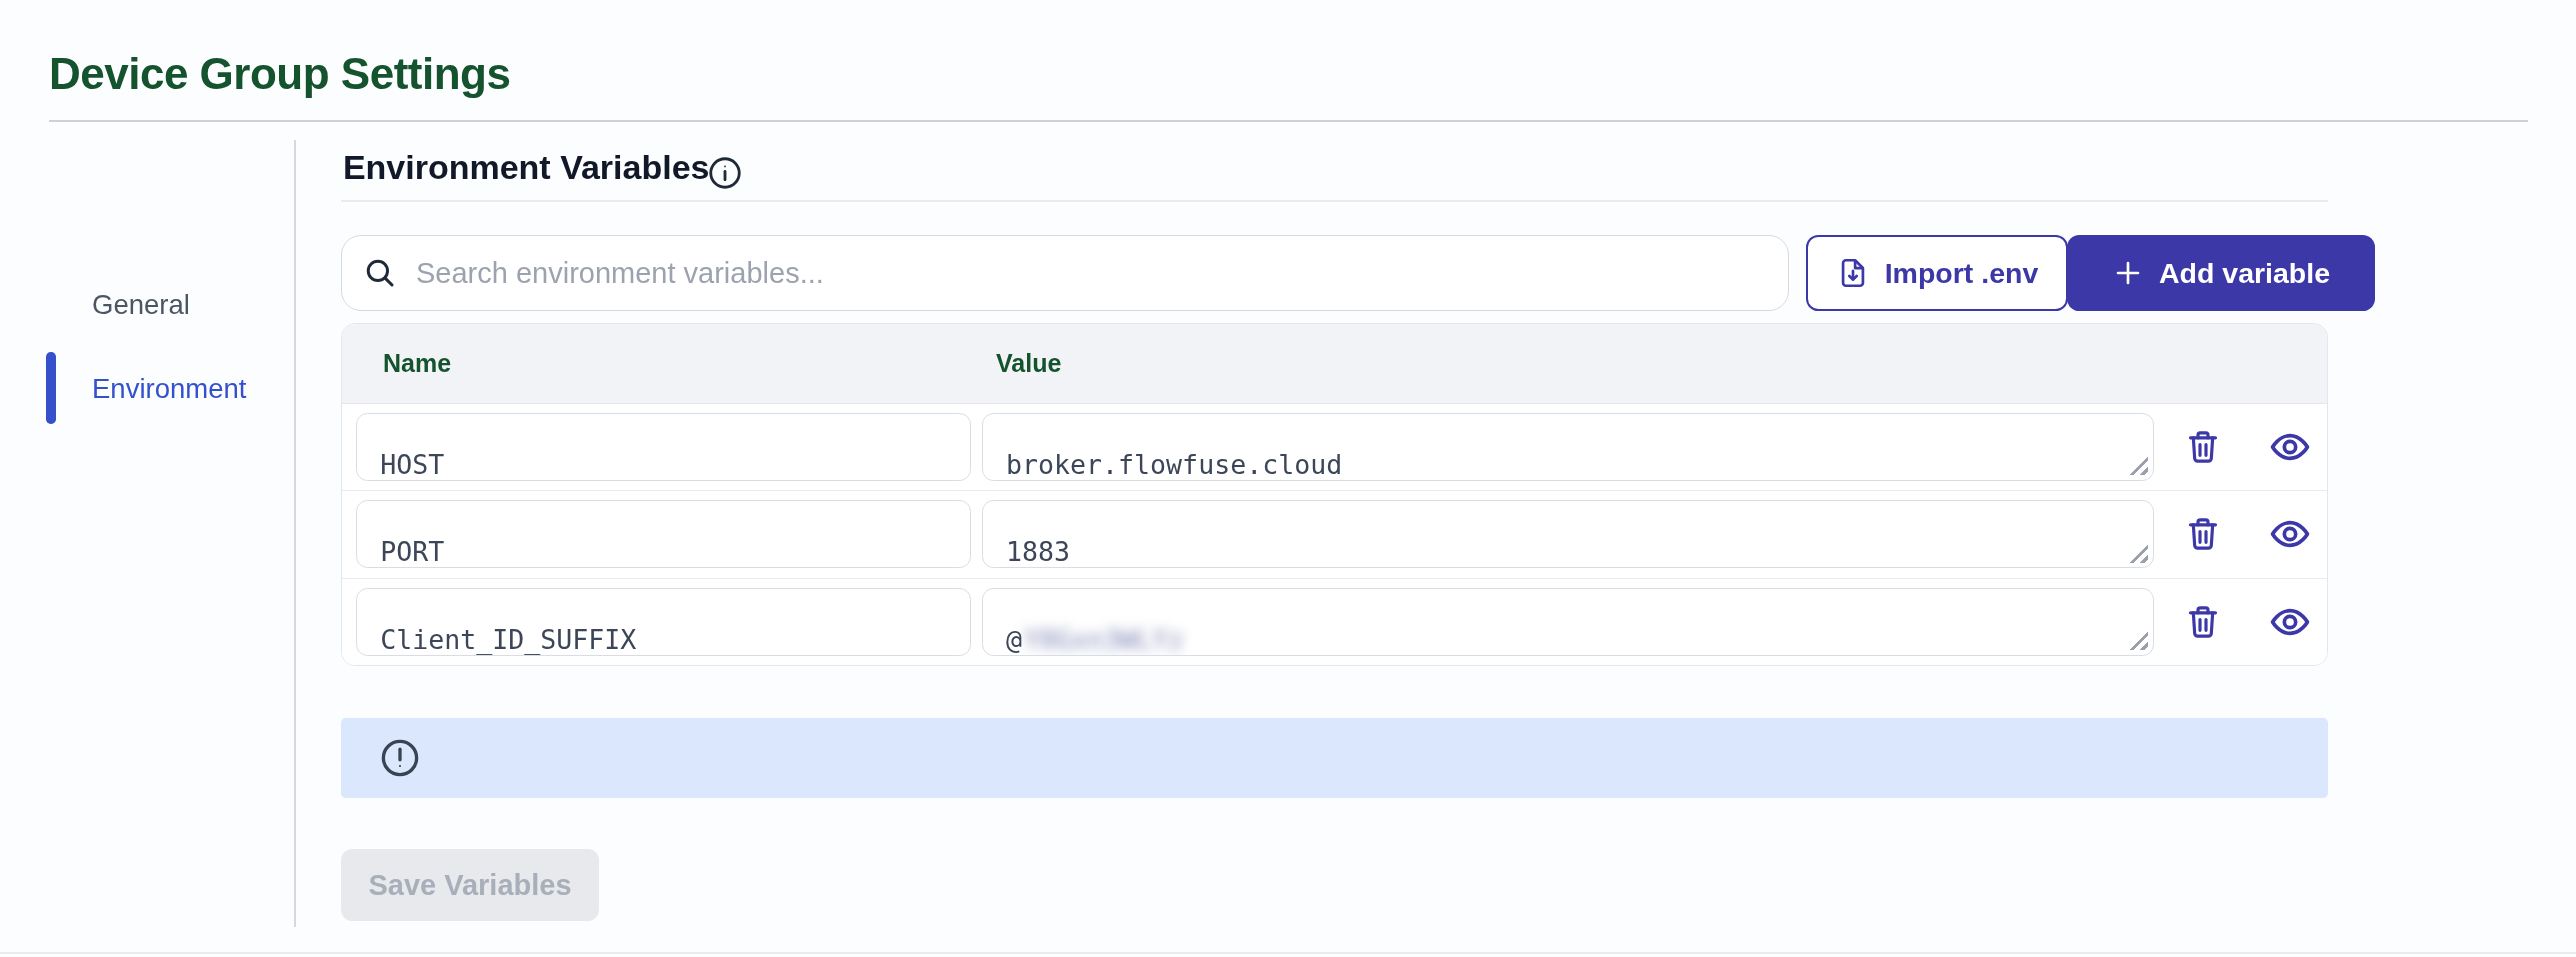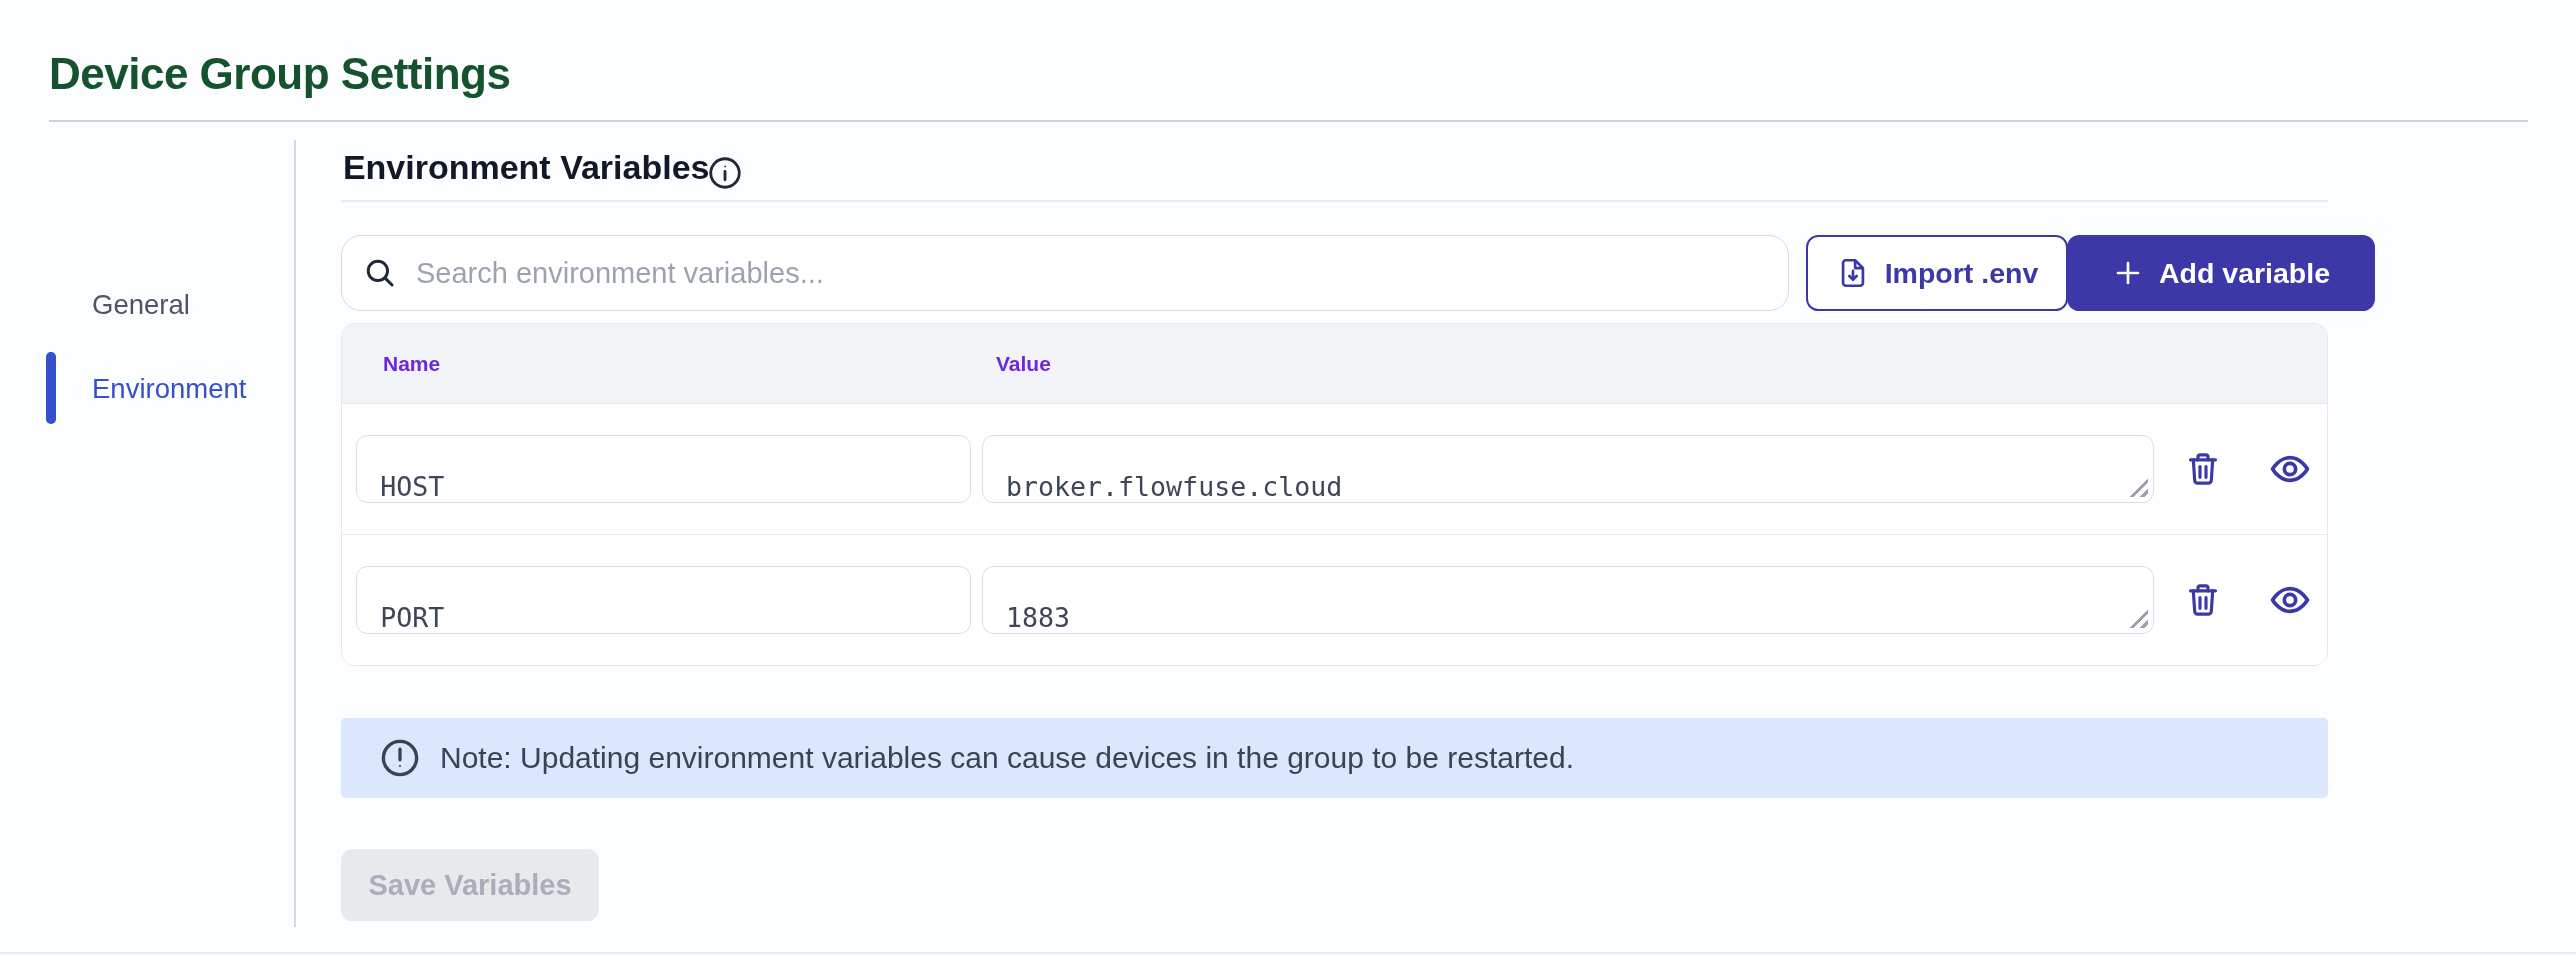--- a/index.html
+++ b/index.html
@@ -82,21 +82,21 @@
   
   .env-table {
     position:absolute; left:0; top:311px; width:1987px; height:343px;
     background:#ffffff; border:1.9px solid #e3e6ea; border-radius:14.2px;
     display:flex; flex-direction:column; overflow:hidden;
   }
   .env-table-header {
     height:80px; flex:0 0 auto; background:#f2f3f6; border-bottom:1.9px solid #e3e6ea;
     position:relative; display:flex; align-items:center;
   }
-  .th { font-size:21px; font-weight:700; color:#6d28d9; position:absolute; }
+  .th { font-size:25px; font-weight:700; color:#14532d; position:absolute; }
   .th-name { left:41px; }
   .th-value { left:654px; }
   .env-rows { flex:1; display:flex; flex-direction:column; }
   .env-row { flex:1; position:relative; background:#ffffff; }
   .env-row + .env-row { border-top:1.9px solid #e9ebef; }
   .field {
     position:absolute; top:50%; transform:translateY(-50%);
     height:68px; background:#fff; border:1.9px solid #d9dde3; border-radius:11.4px;
     display:flex; align-items:flex-end;
     font-family:"DejaVu Sans Mono", monospace; font-size:26.6px; color:#3c4658;
@@ -231,29 +231,51 @@
             </svg>
           </span>
           <span class="row-icon icon-eye">
             <svg viewBox="0 0 24 24" fill="none" stroke="currentColor" stroke-width="2" width="44" height="44">
               <path d="M2.5 12S6 5.8 12 5.8 21.5 12 21.5 12 18 18.2 12 18.2 2.5 12 2.5 12z" stroke-linejoin="round"></path>
               <circle cx="12" cy="12" r="3.1"></circle>
             </svg>
           </span>
         </div>
 
+        <div class="env-row">
+          <div class="field field-name">
+            <span>Client_ID_SUFFIX</span>
+          </div>
+          <div class="field field-value">
+            <span>@</span>
+            <span class="val-blur">Y8Gxn3WLYz</span>
+          </div>
+          <span class="row-icon icon-trash">
+            <svg viewBox="0 0 24 24" fill="none" stroke="currentColor" stroke-width="1.9" width="40" height="40">
+              <path d="M4.5 6.5h15" stroke-linecap="round"></path>
+              <path d="M9 6.5V4.8A1.3 1.3 0 0 1 10.3 3.5h3.4A1.3 1.3 0 0 1 15 4.8v1.7" stroke-linecap="round" stroke-linejoin="round"></path>
+              <path d="M6.2 6.5l.8 12.2a1.8 1.8 0 0 0 1.8 1.8h6.4a1.8 1.8 0 0 0 1.8-1.8l.8-12.2" stroke-linecap="round" stroke-linejoin="round"></path>
+              <path d="M10.2 10.5v6.5M13.8 10.5v6.5" stroke-linecap="round"></path>
+            </svg>
+          </span>
+          <span class="row-icon icon-eye">
+            <svg viewBox="0 0 24 24" fill="none" stroke="currentColor" stroke-width="2" width="44" height="44">
+              <path d="M2.5 12S6 5.8 12 5.8 21.5 12 21.5 12 18 18.2 12 18.2 2.5 12 2.5 12z" stroke-linejoin="round"></path>
+              <circle cx="12" cy="12" r="3.1"></circle>
+            </svg>
+          </span>
+        </div>
       </div>
   </div>
 
   <div class="note">
     <svg class="note-icon" viewBox="0 0 24 24" fill="none" stroke="currentColor" stroke-width="1.9">
       <circle cx="12" cy="12" r="9.5"></circle>
       <line x1="12" y1="7" x2="12" y2="13" stroke-linecap="round"></line>
       <circle cx="12" cy="16.6" r="0.6" fill="currentColor" stroke="none"></circle>
     </svg>
-    <span class="note-text">Note: Updating environment variables can cause devices in the group to be restarted.</span>
   </div>
 
   <button class="btn-save" disabled="">Save Variables</button>
 </main>
 
 <div class="bottom-rule"></div>
 
 
 </body></html>

